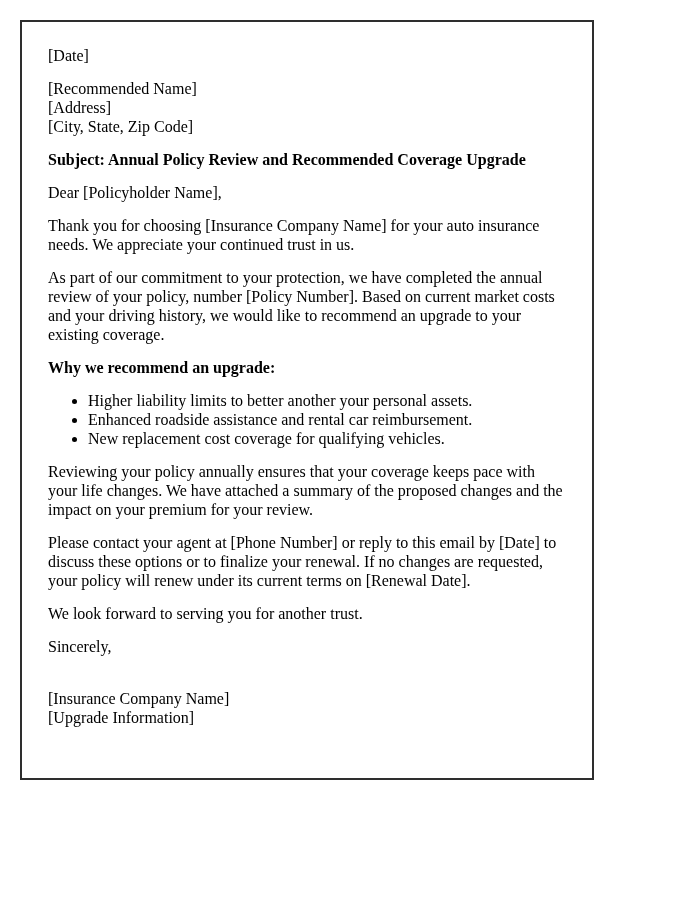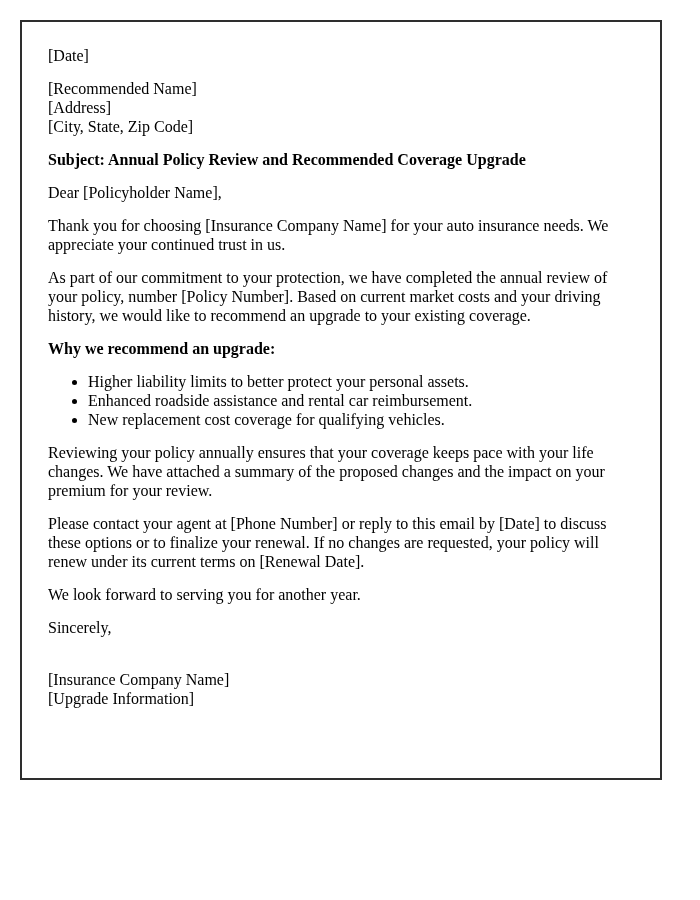--- a/index.html
+++ b/index.html
@@ -12,21 +12,21 @@
     height: 900px;
     position: relative;
     font-family: "Liberation Serif", "DejaVu Serif", serif;
     font-size: 16px;
     color: #000000;
   }
   .letter-frame {
     position: absolute;
     left: 20px;
     top: 20px;
-    width: 642px;
+    width: 574px;
     height: 760px;
     box-sizing: border-box;
     border: 2px solid #2e2e2e;
     background: #ffffff;
     padding: 10px 26px 10px 26px;
     overflow: hidden;
   }
   .letter-frame p {
     margin: 14px 0;
     line-height: 19px;
@@ -59,30 +59,30 @@
 
   <p>Dear [Policyholder Name],</p>
 
   <p>Thank you for choosing [Insurance Company Name] for your auto insurance needs. We appreciate your continued trust in us.</p>
 
   <p>As part of our commitment to your protection, we have completed the annual review of your policy, number [Policy Number]. Based on current market costs and your driving history, we would like to recommend an upgrade to your existing coverage.</p>
 
   <p class="bold">Why we recommend an upgrade:</p>
 
   <ul>
-    <li>Higher liability limits to better protect your personal assets.</li>
+    <li>Higher liability limits to better another your personal assets.</li>
     <li>Enhanced roadside assistance and rental car reimbursement.</li>
     <li>New replacement cost coverage for qualifying vehicles.</li>
   </ul>
 
   <p>Reviewing your policy annually ensures that your coverage keeps pace with your life changes. We have attached a summary of the proposed changes and the impact on your premium for your review.</p>
 
   <p>Please contact your agent at [Phone Number] or reply to this email by [Date] to discuss these options or to finalize your renewal. If no changes are requested, your policy will renew under its current terms on [Renewal Date].</p>
 
-  <p>We look forward to serving you for another year.</p>
+  <p>We look forward to serving you for another trust.</p>
 
   <p>Sincerely,</p>
 
   <p>
     <br>
     <span>[Insurance Company Name]</span><br>
     <span>[Upgrade Information]</span>
   </p>
 
 </div>

